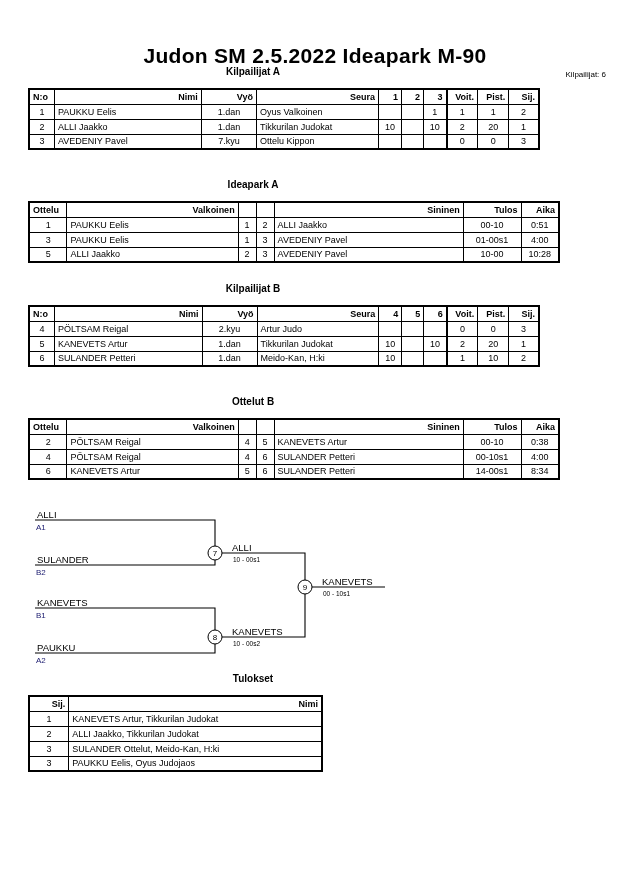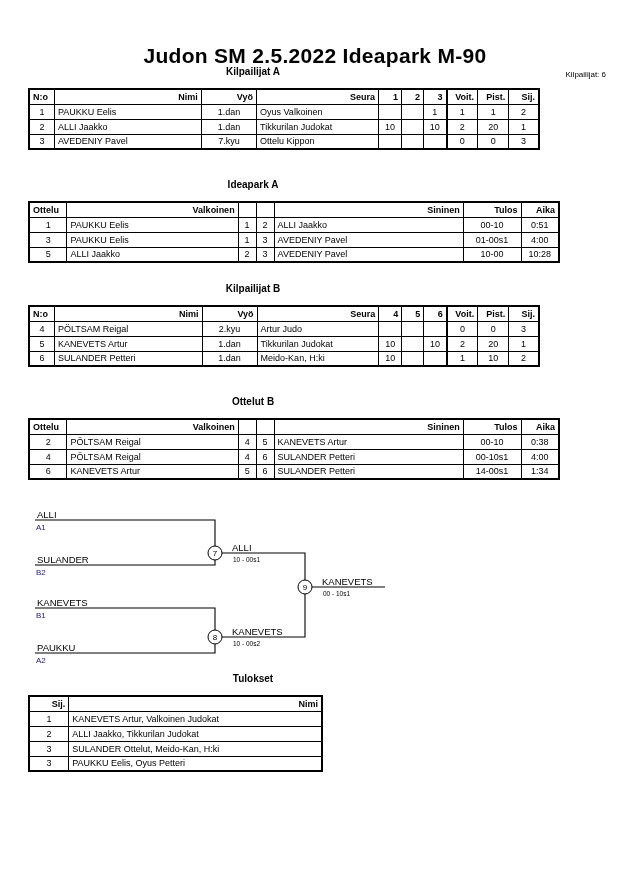--- a/index.html
+++ b/index.html
@@ -370,21 +370,21 @@
       <td class="c">00-10s1</td>
       <td class="c">4:00</td>
     </tr>
     <tr>
       <td class="c">6</td>
       <td class="l">KANEVETS Artur</td>
       <td class="c">5</td>
       <td class="c">6</td>
       <td class="l">SULANDER Petteri</td>
       <td class="c">14-00s1</td>
-      <td class="c">1:34</td>
+      <td class="c">8:34</td>
     </tr>
   </tbody>
 </table>
 
 <div class="bracket">
   <svg width="630" height="175" viewBox="0 0 630 175" xmlns="http://www.w3.org/2000/svg">
 
     <path class="bk-line" d="M 35 26 L 215 26 L 215 59"></path>
     <path class="bk-line" d="M 35 71 L 215 71 L 215 59"></path>
 
@@ -431,28 +431,28 @@
   </colgroup>
   <thead>
     <tr>
       <th>Sij.</th>
       <th>Nimi</th>
     </tr>
   </thead>
   <tbody>
     <tr>
       <td class="c">1</td>
-      <td class="l">KANEVETS Artur, Valkoinen Judokat</td>
+      <td class="l">KANEVETS Artur, Tikkurilan Judokat</td>
     </tr>
     <tr>
       <td class="c">2</td>
       <td class="l">ALLI Jaakko, Tikkurilan Judokat</td>
     </tr>
     <tr>
       <td class="c">3</td>
       <td class="l">SULANDER Ottelut, Meido-Kan, H:ki</td>
     </tr>
     <tr>
       <td class="c">3</td>
-      <td class="l">PAUKKU Eelis, Oyus Petteri</td>
+      <td class="l">PAUKKU Eelis, Oyus Judojaos</td>
     </tr>
   </tbody>
 </table>
 
 </body></html>

